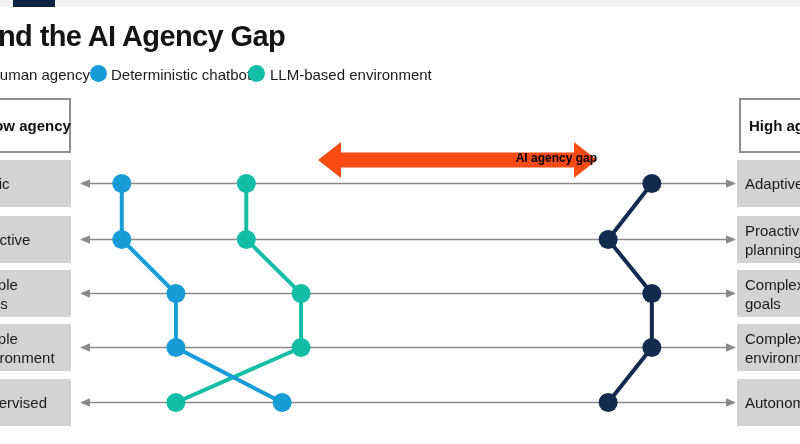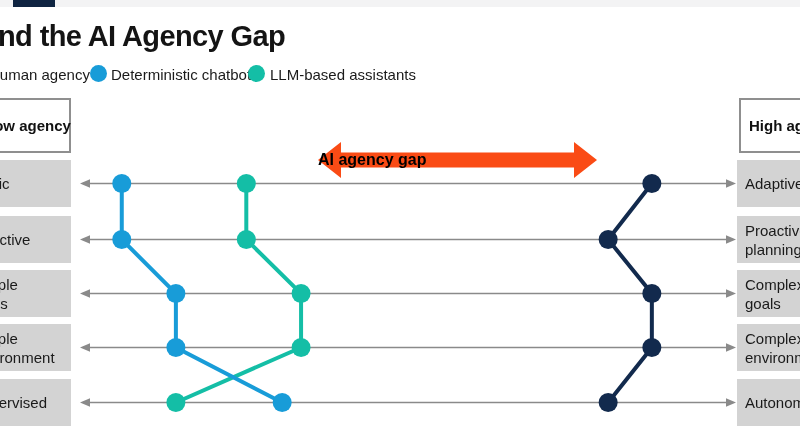--- a/index.html
+++ b/index.html
@@ -14,38 +14,38 @@
   .legend-dot{width:17px;height:17px;border-radius:50%;top:65px}
   .hdr{top:98px;height:55px;background:#ffffff;border:2px solid #8f8f8f;box-sizing:border-box;
        display:flex;align-items:center;font-weight:bold;font-size:15px;white-space:nowrap;color:#111}
   #hdr-left{left:-40px;width:111px;padding-left:23px}
   #hdr-right{left:739px;width:100px;padding-left:8px}
   .lrow{left:-40px;width:111px;height:47px;background:#d3d3d3;box-sizing:border-box;
         display:flex;align-items:center;font-size:15px;line-height:19px;padding:0 19px 0 12px}
   .rrow{left:737px;width:98px;height:47px;background:#d3d3d3;box-sizing:border-box;
         display:flex;align-items:center;font-size:15px;line-height:19px;padding-left:8px}
   #chart-svg{left:0;top:0}
-  #gap-text{left:318px;top:151px;width:279px;text-align:left;font-weight:bold;
-            font-size:16px;color:#000}
+  #gap-text{left:318px;top:151px;width:279px;text-align:right;font-weight:bold;
+            font-size:12px;color:#000}
 </style>
 </head>
 <body>
 
 <div class="abs" id="top-strip"></div>
 <div class="abs" id="top-navy"></div>
 
 <div class="abs" id="title">nd the AI Agency Gap</div>
 
 <div>
 
   <span class="abs legend-label" style="left:-11px">Human agency</span>
   <span class="abs legend-dot" style="left: 90px; background: rgb(24, 156, 216);"></span>
   <span class="abs legend-label" style="left:111px">Deterministic chatbots</span>
   <span class="abs legend-dot" style="left: 248px; background: rgb(20, 190, 166);"></span>
-  <span class="abs legend-label" style="left:270px">LLM-based assistants</span>
+  <span class="abs legend-label" style="left:270px">LLM-based environment</span>
 </div>
 
 <div class="abs hdr" id="hdr-left">
   <span>Low agency</span>
 </div>
 <div class="abs hdr" id="hdr-right">
   <span>High agency</span>
 </div>
 
 <div class="abs lrow" style="top:160px">

